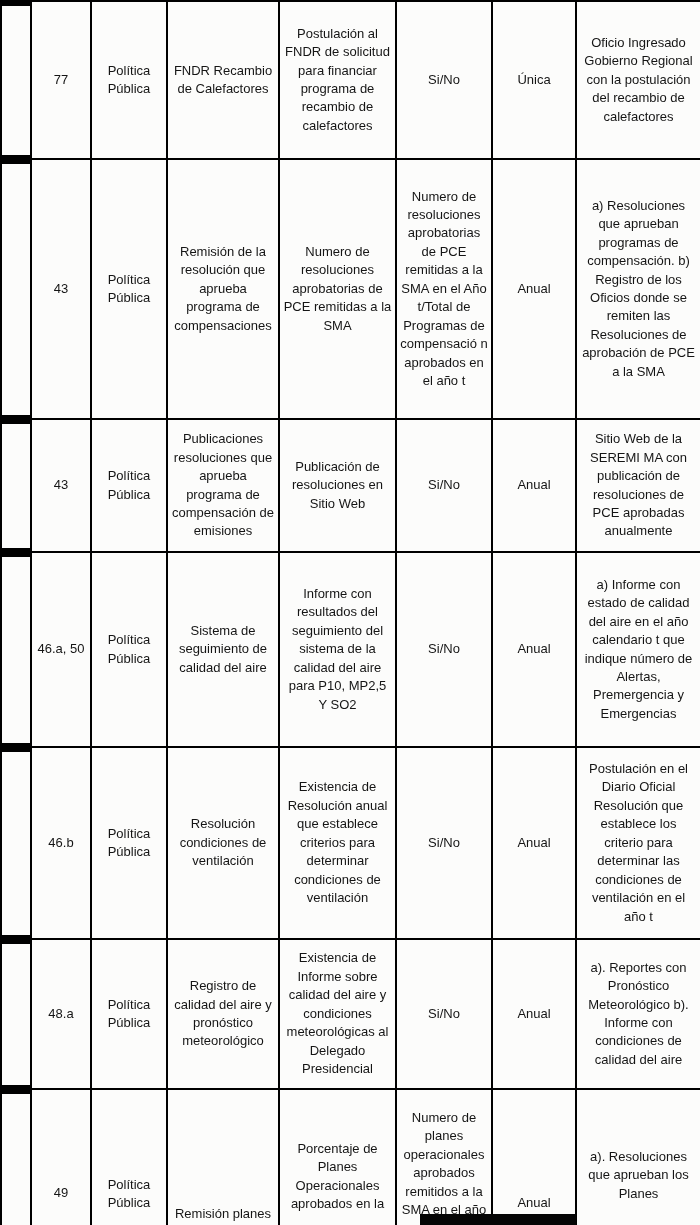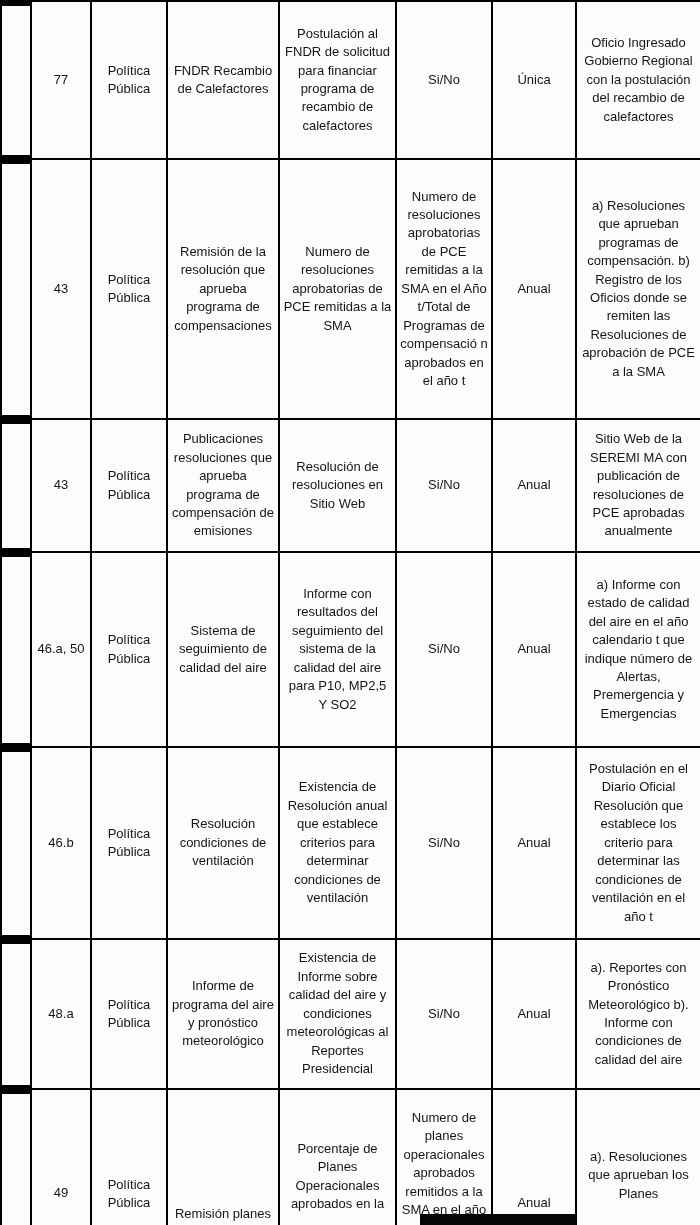--- a/index.html
+++ b/index.html
@@ -142,21 +142,21 @@
           <td class="col-num">
             <div class="cell-text">43</div>
           </td>
           <td class="col-politica">
             <div class="cell-text">Política Pública</div>
           </td>
           <td class="col-nombre">
             <div class="cell-text">Publicaciones resoluciones que aprueba programa de compensación de emisiones</div>
           </td>
           <td class="col-indicador">
-            <div class="cell-text">Resolución de resoluciones en Sitio Web</div>
+            <div class="cell-text">Publicación de resoluciones en Sitio Web</div>
           </td>
           <td class="col-formula">
             <div class="cell-text">Si/No</div>
           </td>
           <td class="col-frecuencia">
             <div class="cell-text">Anual</div>
           </td>
           <td class="col-medios">
             <div class="cell-text">Sitio Web de la SEREMI MA con publicación de resoluciones de PCE aprobadas anualmente</div>
           </td>
@@ -211,24 +211,24 @@
         </tr>
         <tr>
           <td class="col-sliver"></td>
           <td class="col-num">
             <div class="cell-text">48.a</div>
           </td>
           <td class="col-politica">
             <div class="cell-text">Política Pública</div>
           </td>
           <td class="col-nombre">
-            <div class="cell-text">Informe de programa del aire y pronóstico meteorológico</div>
-          </td>
-          <td class="col-indicador">
-            <div class="cell-text">Existencia de Informe sobre calidad del aire y condiciones meteorológicas al Reportes Presidencial</div>
+            <div class="cell-text">Registro de calidad del aire y pronóstico meteorológico</div>
+          </td>
+          <td class="col-indicador">
+            <div class="cell-text">Existencia de Informe sobre calidad del aire y condiciones meteorológicas al Delegado Presidencial</div>
           </td>
           <td class="col-formula">
             <div class="cell-text">Si/No</div>
           </td>
           <td class="col-frecuencia">
             <div class="cell-text">Anual</div>
           </td>
           <td class="col-medios">
             <div class="cell-text">a). Reportes con Pronóstico Meteorológico b). Informe con condiciones de calidad del aire</div>
           </td>

